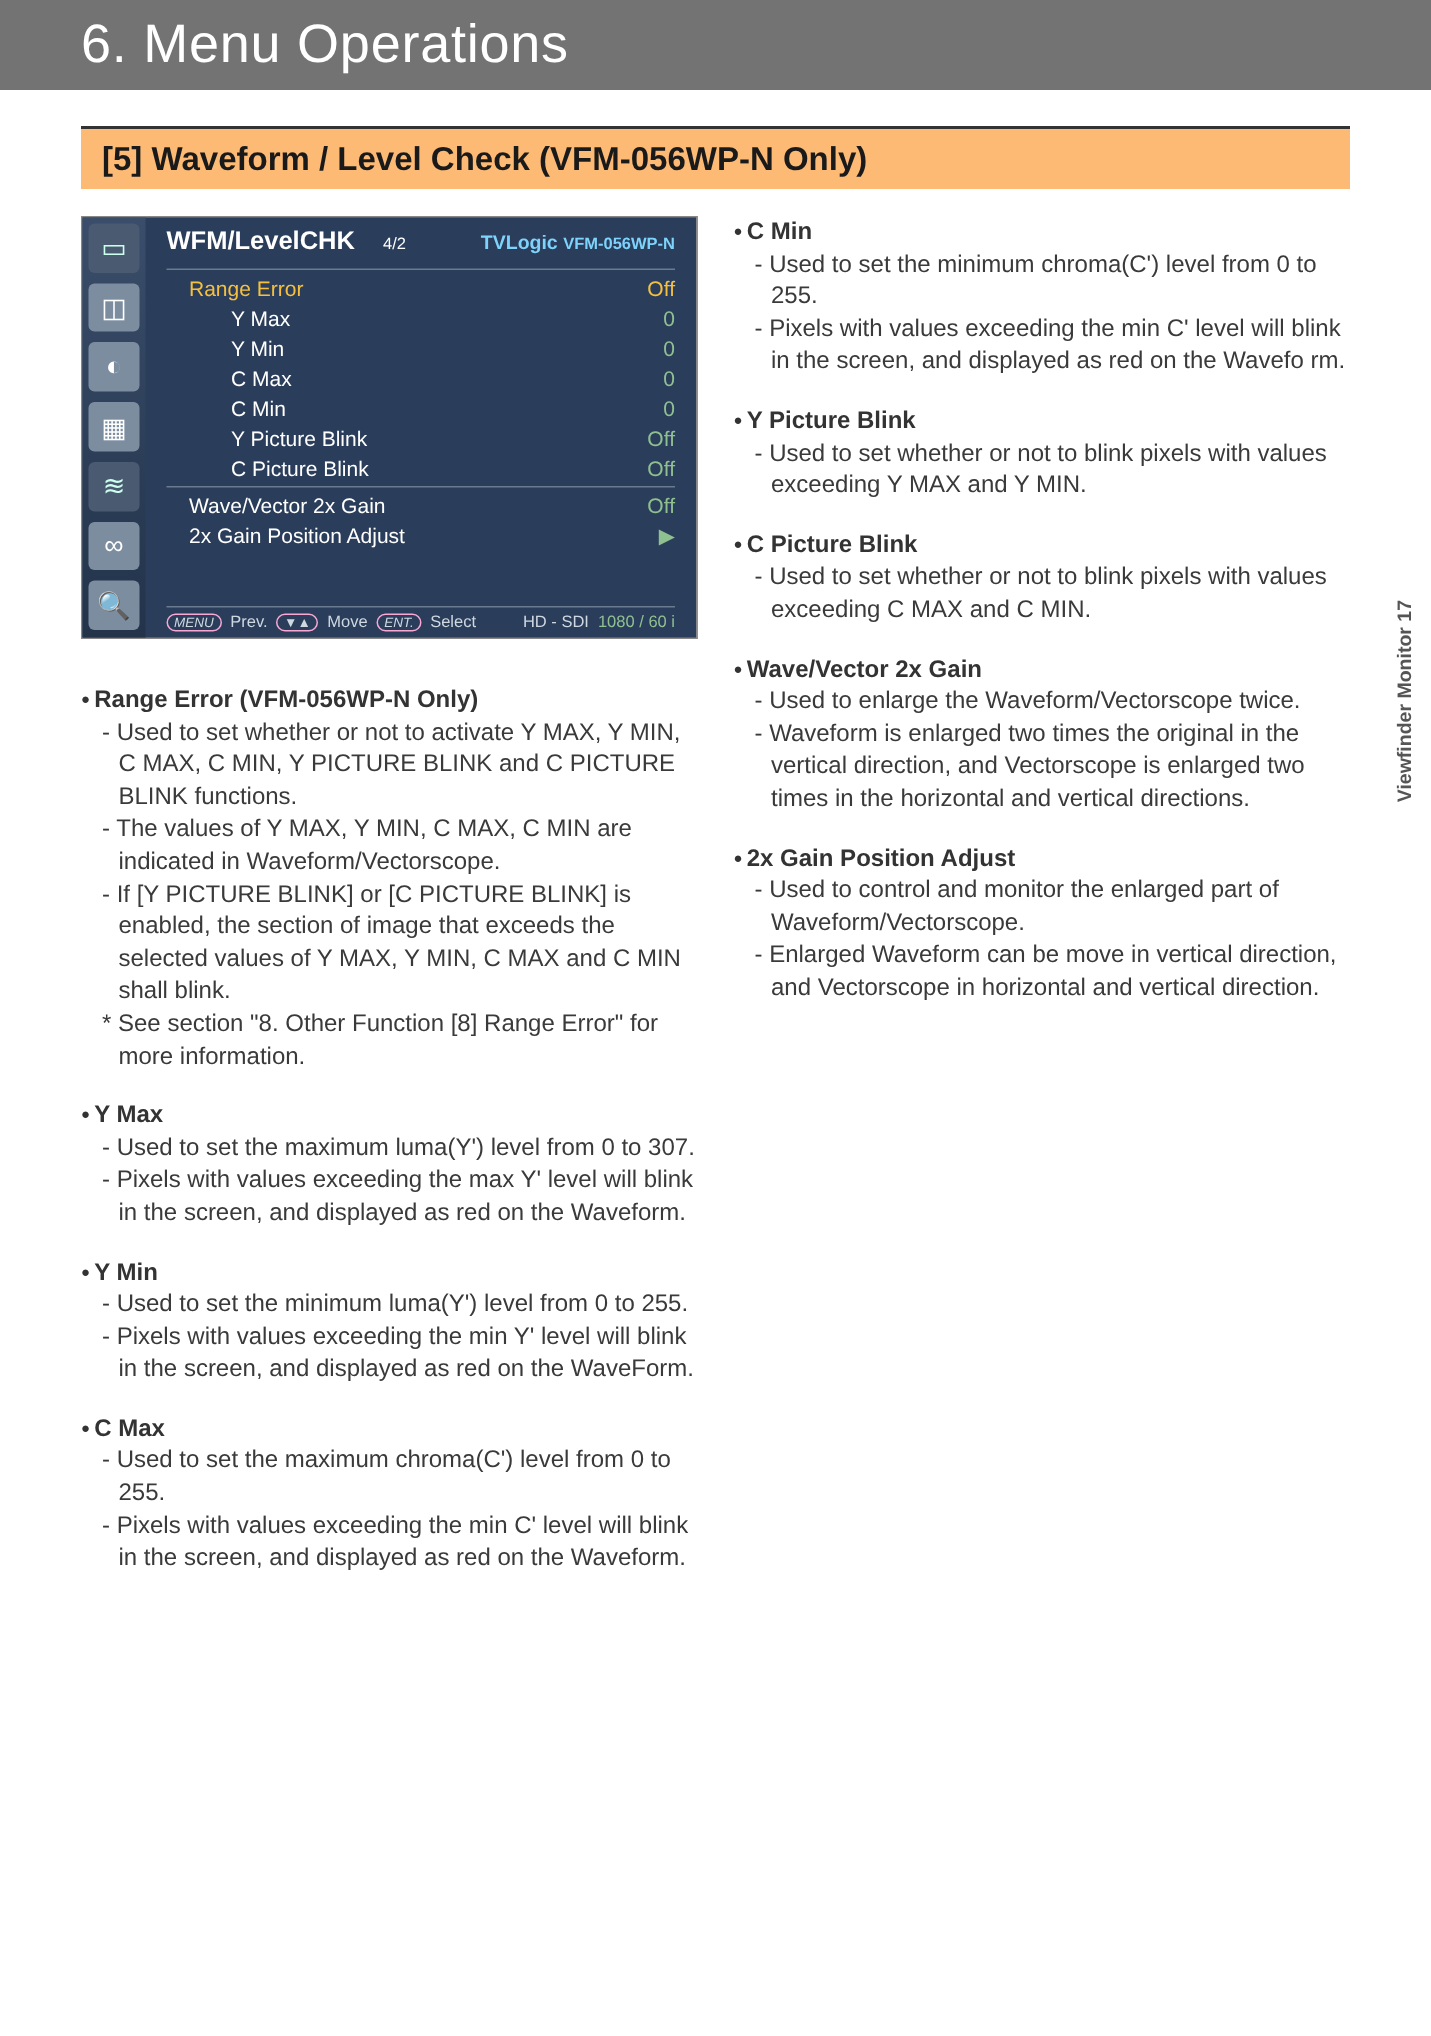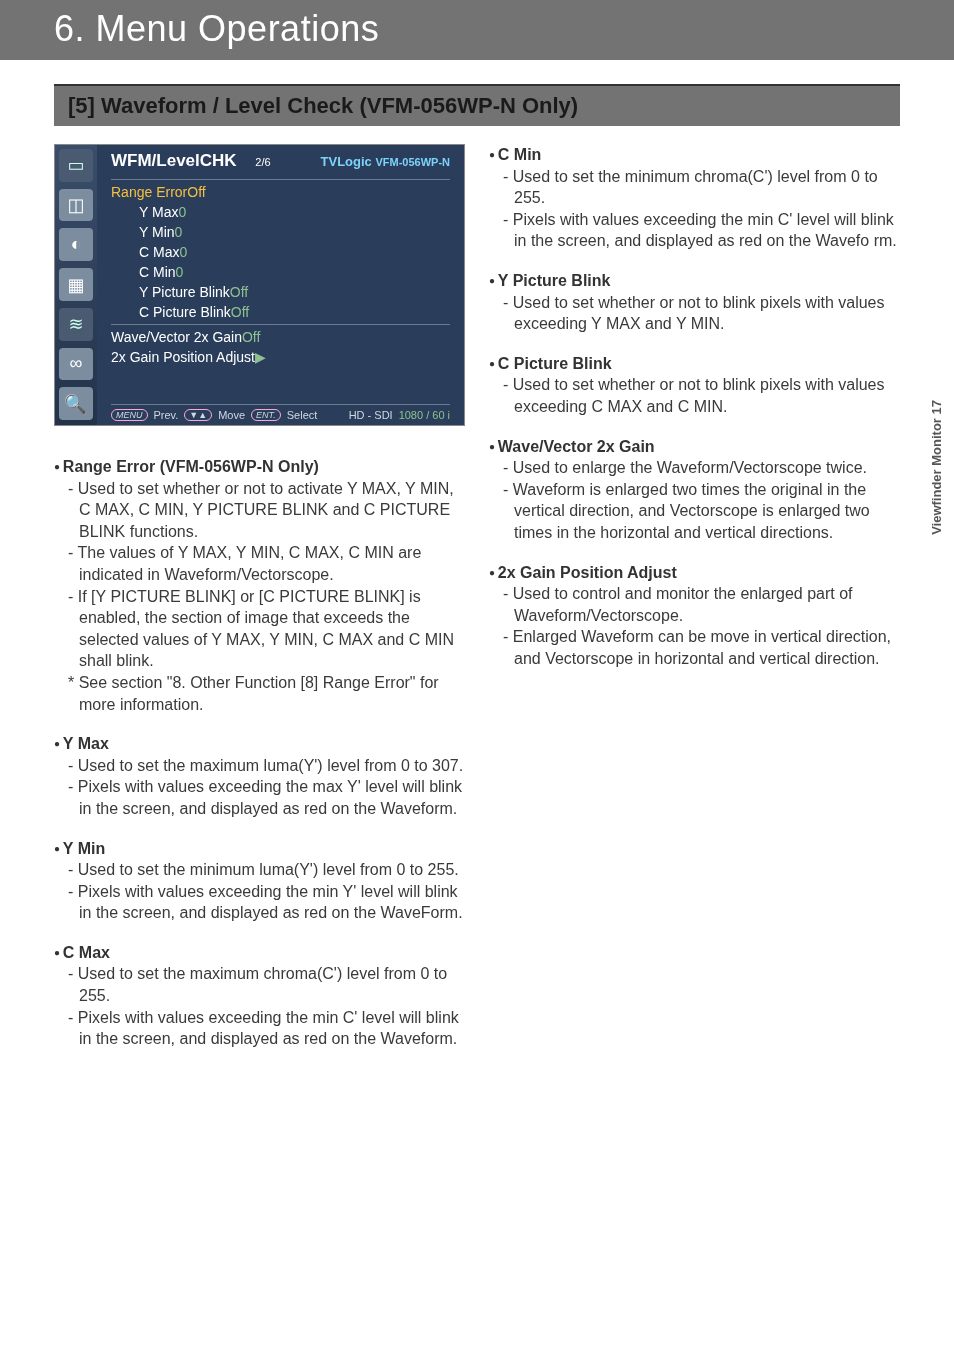--- a/index.html
+++ b/index.html
@@ -13,21 +13,21 @@
   }
   .chapter-bar {
     background: #737373;
     color: #fff;
     font-size: 36px;
     font-weight: 400;
     padding: 8px 0 10px 54px;
     letter-spacing: 0.5px;
   }
   .section-bar {
-    background: #737373;
+    background: #fdba74;
     color: #1a1a1a;
     font-size: 22px;
     font-weight: 600;
     margin: 24px 54px 18px 54px;
     padding: 7px 14px;
     border-top: 2px solid #333;
   }
   .content-wrap {
     display: flex;
     margin: 0 54px;
@@ -82,23 +82,24 @@
   }
   .menu-title-row .l { font-size: 17px; }
   .menu-title-row .l sub, .menu-title-row .l .sub { font-size: 11px; font-weight: normal; }
   .menu-title-row .r { font-size: 13px; color: #7dd3fc; }
   .menu-title-row .r .model { font-size: 11px; }
   .menu-sep {
     height: 1px; background: #6a7a90; margin: 2px 0 2px 0;
   }
   .menu-item {
     display: flex;
-    justify-content: flex-start;
+    justify-content: space-between;
     font-size: 14px;
     padding: 2px 0 2px 0;
+    margin-left: 15px;
   }
   .menu-item.highlight { color: #f5c040; }
   .menu-item.indent .k { padding-left: 28px; }
   .menu-foot {
     margin-top: auto;
     font-size: 11px;
     color: #cfd8e0;
     display: flex;
     align-items: center;
     gap: 6px;
@@ -177,21 +178,21 @@
         <div class="mi">◐</div>
         <div class="mi">▦</div>
         <div class="mi dark">≋</div>
         <div class="mi">∞</div>
         <div class="mi">🔍</div>
       </div>
       <div class="menu-main">
         <div class="menu-title-row">
           <span class="l">
             <span>WFM/LevelCHK</span>
-            <span class="sub">2/6</span>
+            <span class="sub">4/2</span>
           </span>
           <span class="r">
             <span>TVLogic</span>
             <span class="model">VFM-056WP-N</span>
           </span>
         </div>
         <div class="menu-sep"></div>
         <div id="menu-items">
             <div class="menu-item highlight">
               <span class="k">Range Error</span>

